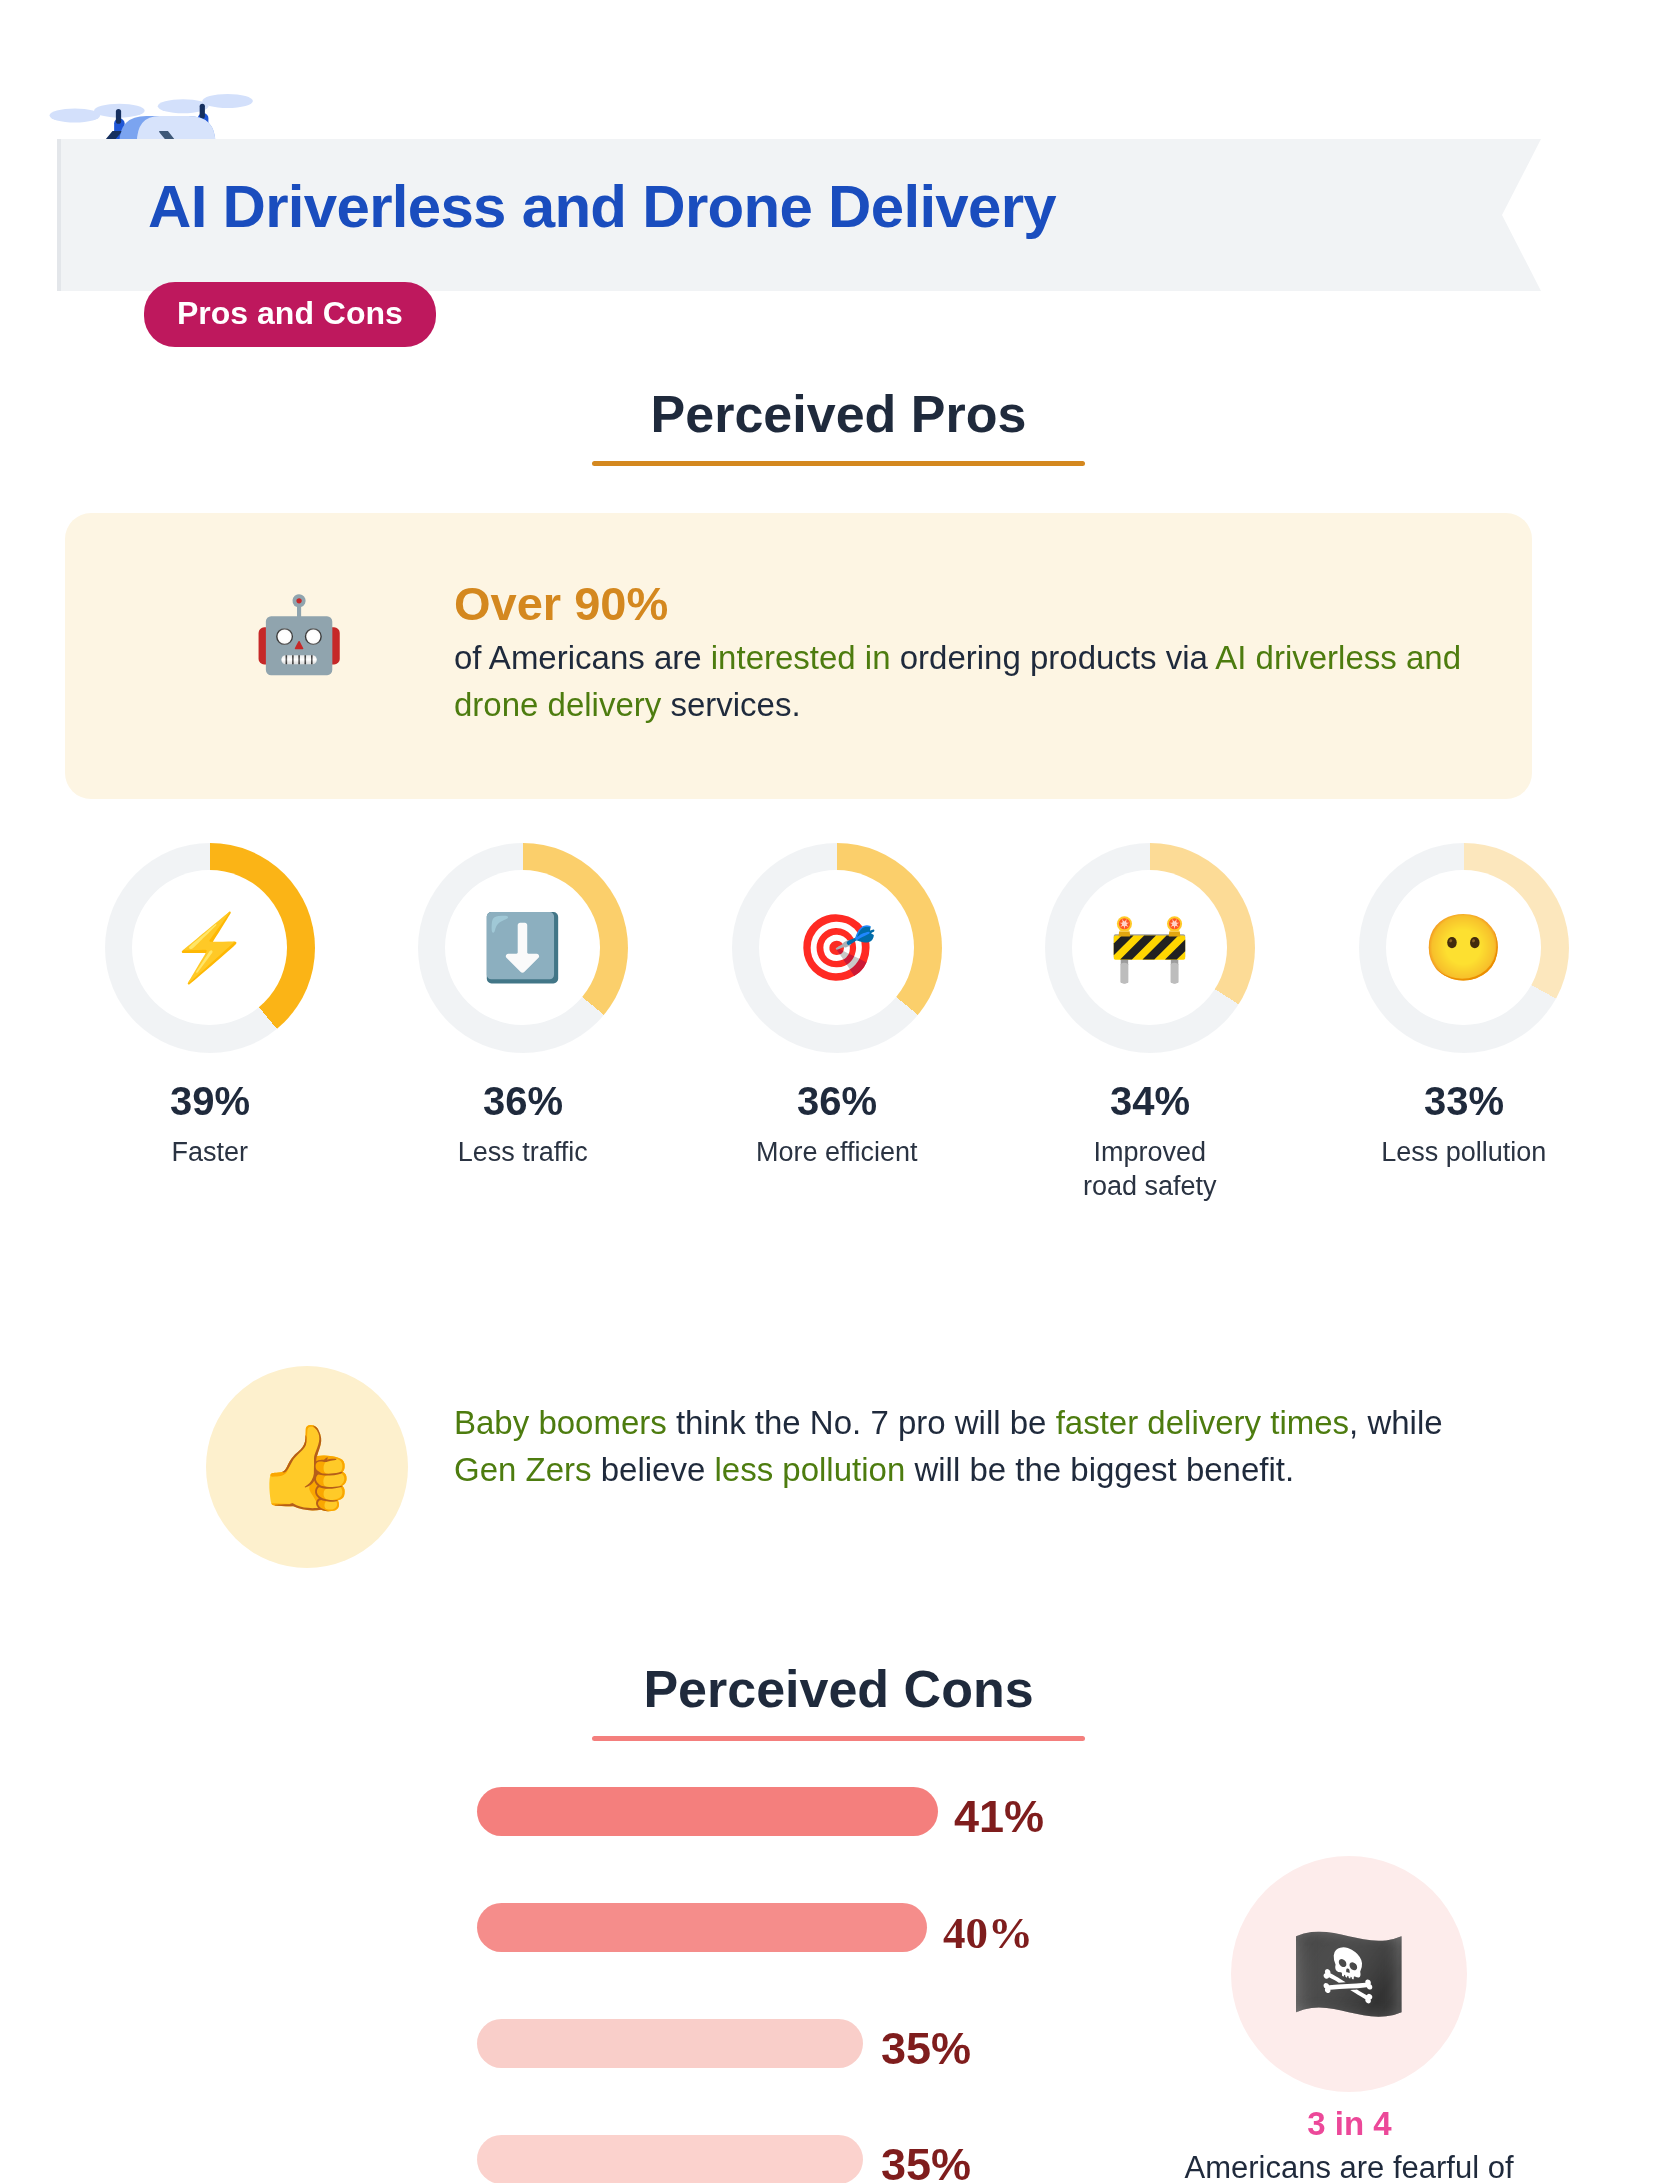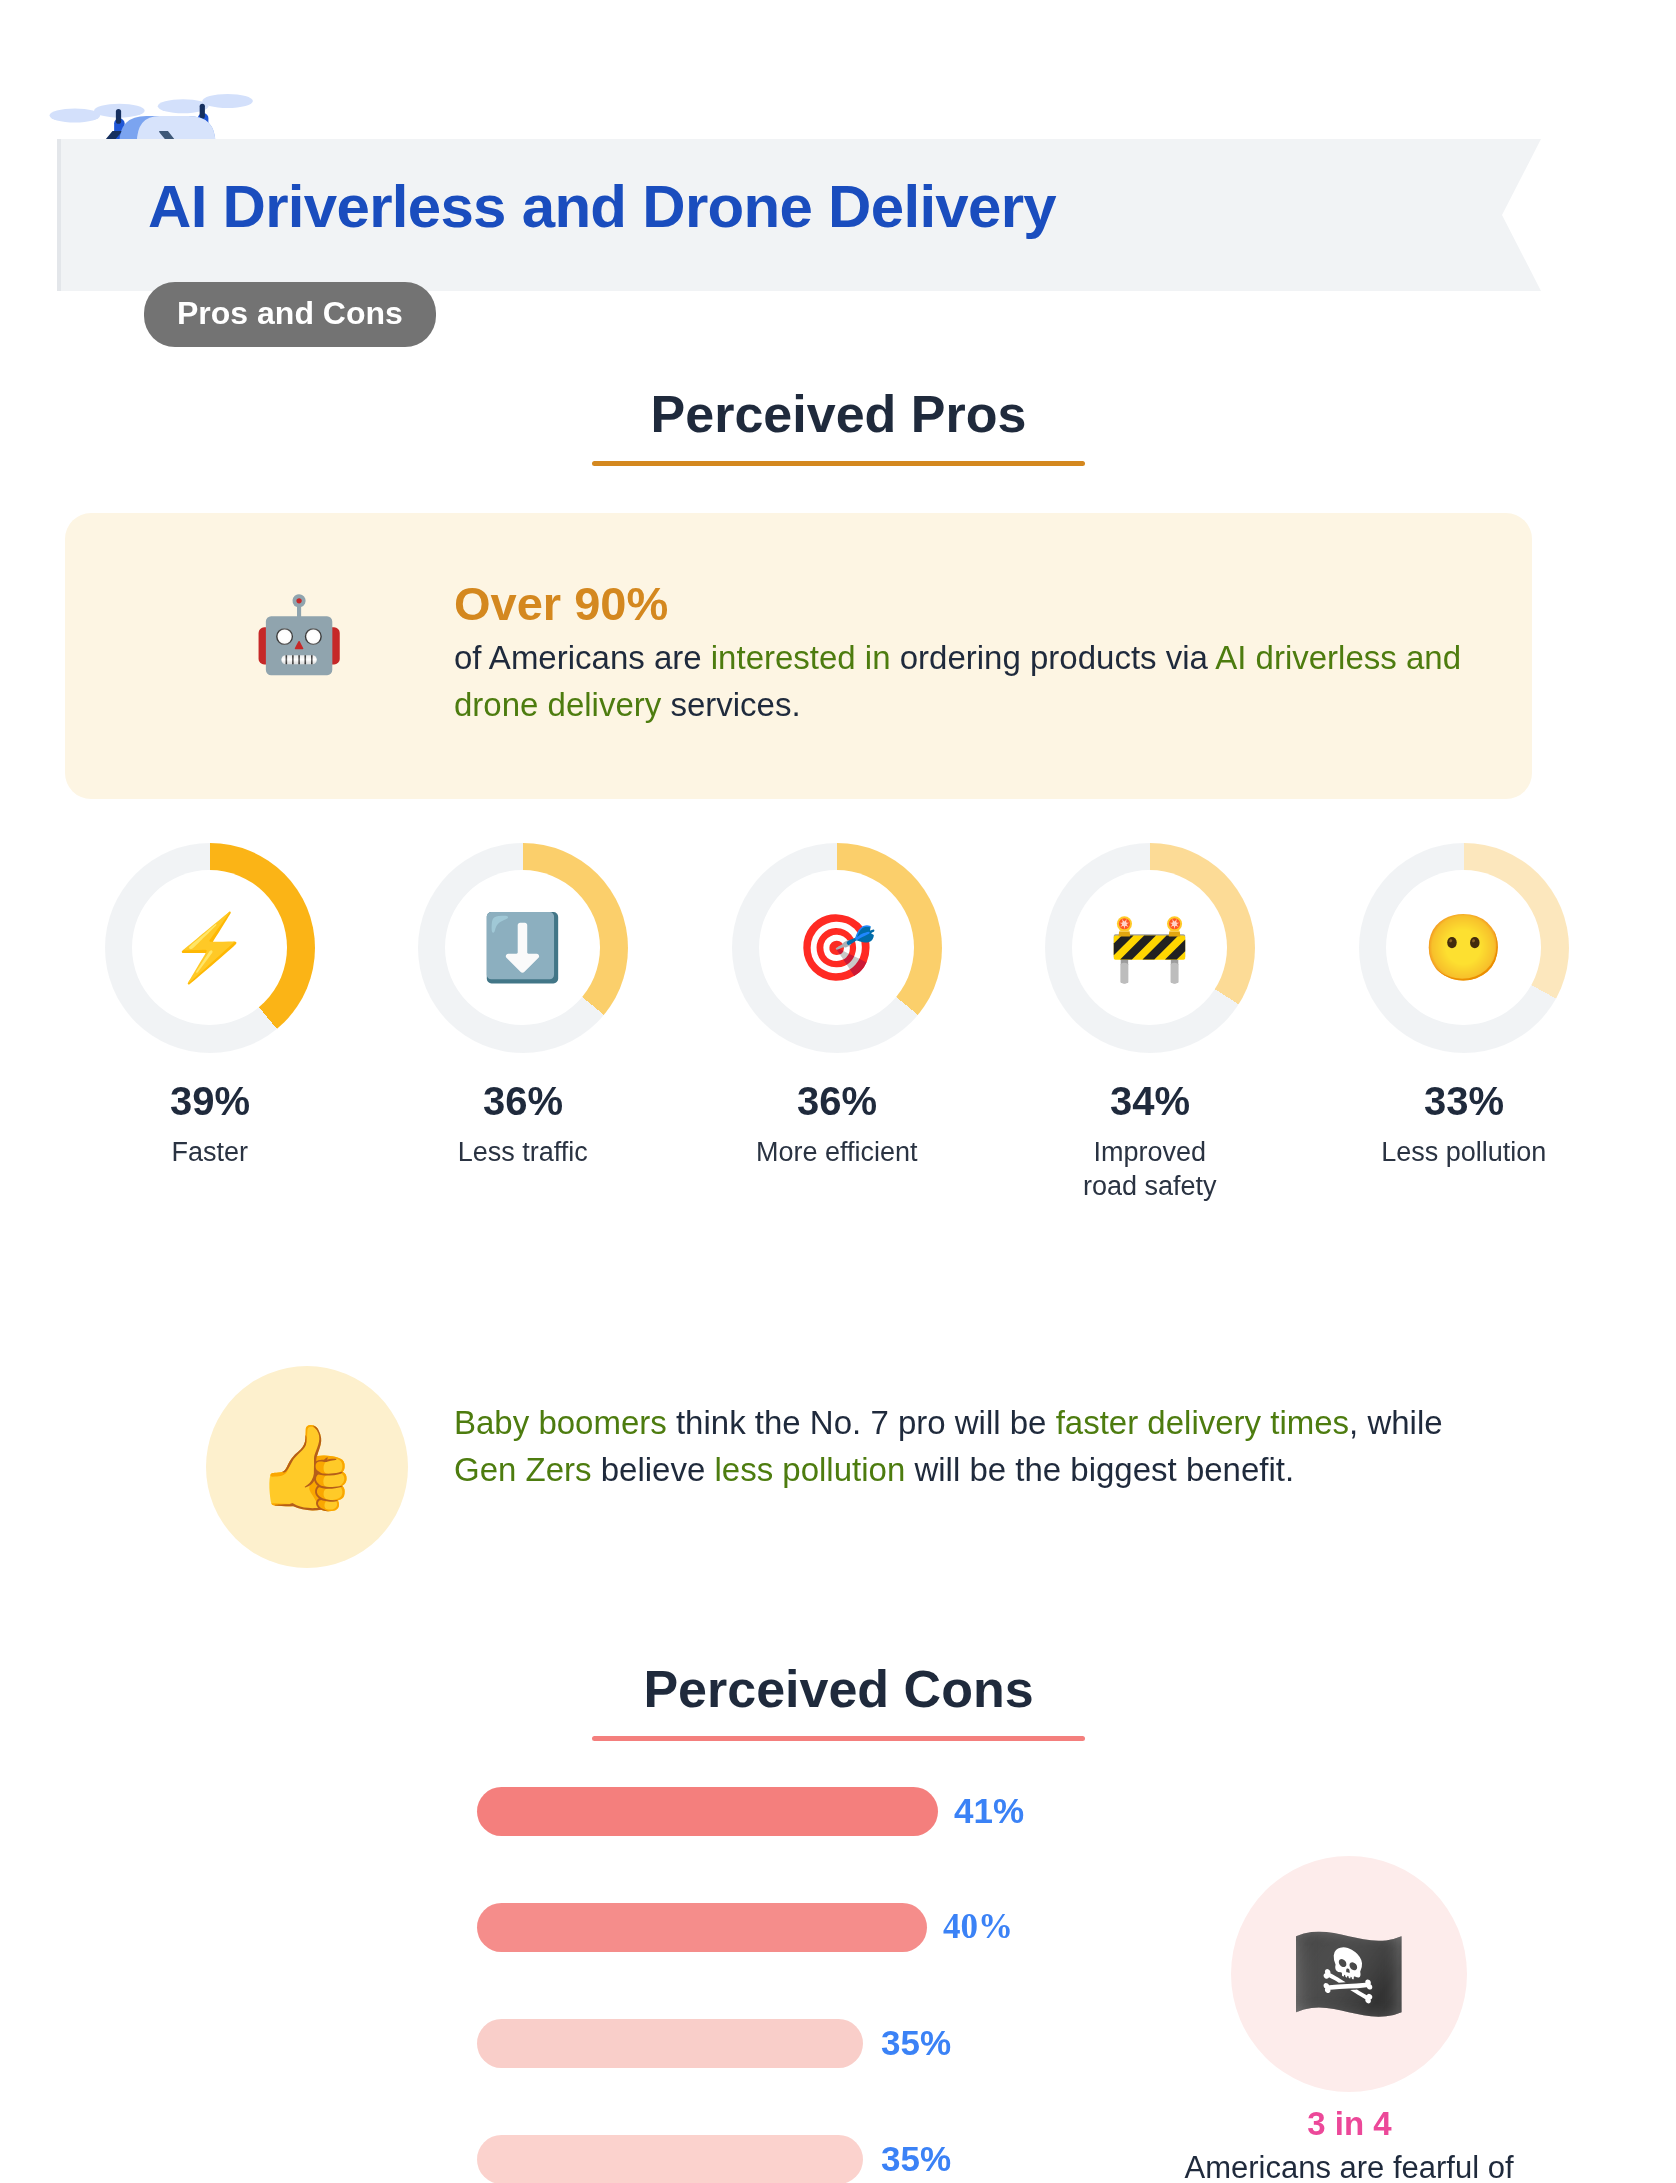--- a/index.html
+++ b/index.html
@@ -42,21 +42,21 @@
     font-weight: 700;
     color: #1a4dbe;
     letter-spacing: -0.7px;
     white-space: nowrap;
   }
   .subtitle-pill {
     position: absolute;
     left: 144px;
     top: 282px;
     padding: 13px 33px 15px 33px;
-    background: #737373;
+    background: #be185d;
     border-radius: 31px;
     color: #ffffff;
     font-size: 32px;
     font-weight: 700;
     white-space: nowrap;
   }
 
   
   .drone { position: absolute; left: 44px; top: 26px; width: 245px; height: 144px; }
 
@@ -171,23 +171,23 @@
     color: #1f2a3c;
   }
 
   
   .bars { position: absolute; left: 0; top: 1782px; width: 1118px; }
   .bar-row { position: relative; height: 116px; }
   .bar-track { position: absolute; left: 477px; height: 49px; }
   .bar-fill { height: 49px; border-radius: 24.5px; }
   .bar-value {
     position: absolute;
-    font-size: 35px;
-    font-weight: 700;
-    color: #3b82f6;
+    font-size: 45px;
+    font-weight: 700;
+    color: #7f1d1d;
     white-space: nowrap;
   }
 
   
   .pirate-circle {
     position: absolute;
     left: 1231px; top: 1856px;
     width: 236px; height: 236px;
     background: #fdeceb;
     border-radius: 50%;

